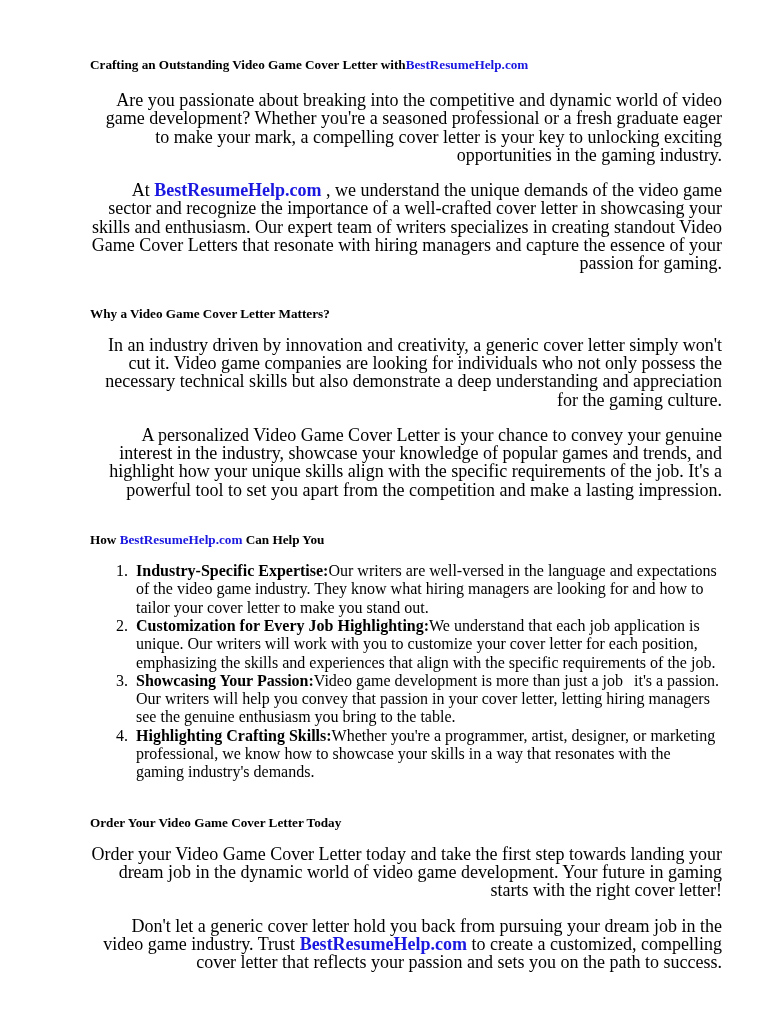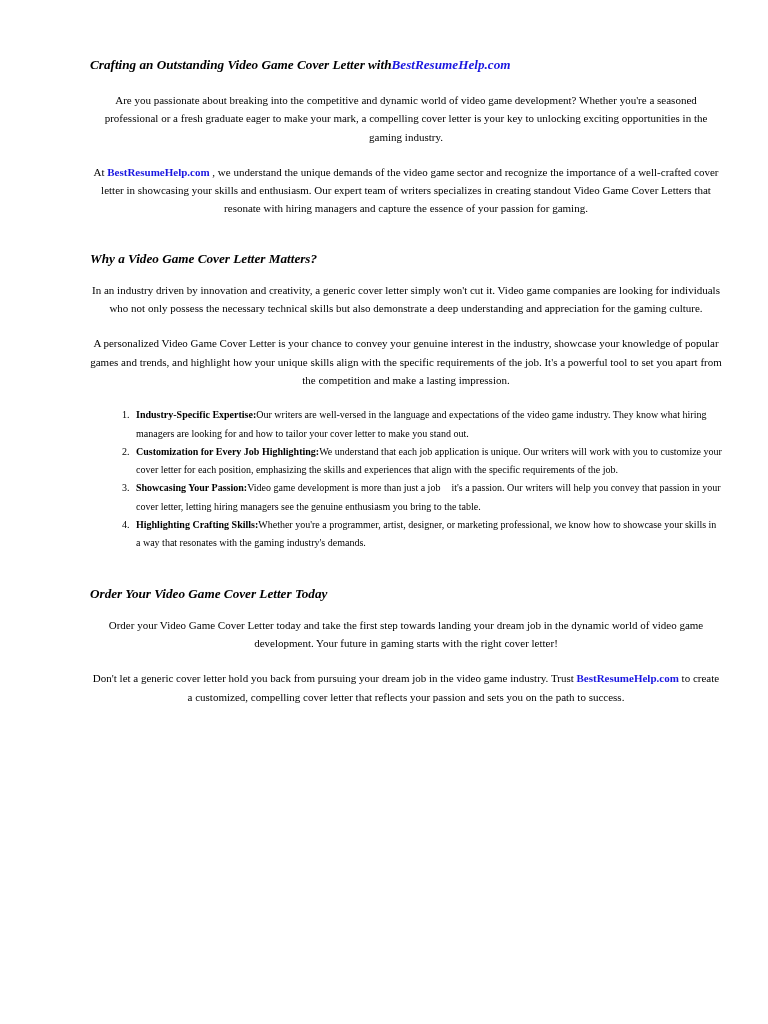--- a/index.html
+++ b/index.html
@@ -26,35 +26,34 @@
     width: 632px;
   }
   
   .doc-title,
   .section-heading {
     font-size: 13.2px;
     font-weight: bold;
     line-height: 17px;
     margin: 0;
     letter-spacing: 0;
-    font-style: italic;
   }
   .doc-title {
     margin-bottom: 18px;
   }
   .section-heading {
     margin-top: 32px;
     margin-bottom: 14px;
   }
   
   .para {
-    font-size: 11px;
+    font-size: 18px;
     line-height: 18.3px;
     margin: 0 0 17px 0;
-    text-align: center;
+    text-align: right;
   }
   .para:last-child {
     margin-bottom: 0;
   }
   
   .brand {
     color: #1a17e0;
     font-weight: bold;
   }
   .heading-brand {
@@ -62,21 +61,21 @@
     font-weight: bold;
   }
   
   .feature-list {
     margin: 0 0 4px 0;
     padding-left: 42px;
     list-style-type: decimal;
     list-style-position: outside;
   }
   .feature-list > li {
-    font-size: 10px;
+    font-size: 16px;
     line-height: 18.3px;
     margin: 0 0 0 0;
     padding-left: 4px;
   }
   .feature-list > li::marker {
     font-weight: normal;
   }
   .li-label {
     font-weight: bold;
   }
@@ -99,20 +98,21 @@
     <p class="para">Are you passionate about breaking into the competitive and dynamic world of video game development? Whether you're a seasoned professional or a fresh graduate eager to make your mark, a compelling cover letter is your key to unlocking exciting opportunities in the gaming industry.</p>
 
     <p class="para"><span>At </span><span class="brand">BestResumeHelp.com</span><span class="spaced-comma"> , we understand the unique demands of the video game sector and recognize the importance of a well-crafted cover letter in showcasing your skills and enthusiasm. Our expert team of writers specializes in creating standout Video Game Cover Letters that resonate with hiring managers and capture the essence of your passion for gaming.</span></p>
 
     <h2 class="section-heading">Why a Video Game Cover Letter Matters?</h2>
 
     <p class="para">In an industry driven by innovation and creativity, a generic cover letter simply won't cut it. Video game companies are looking for individuals who not only possess the necessary technical skills but also demonstrate a deep understanding and appreciation for the gaming culture.</p>
 
     <p class="para">A personalized Video Game Cover Letter is your chance to convey your genuine interest in the industry, showcase your knowledge of popular games and trends, and highlight how your unique skills align with the specific requirements of the job. It's a powerful tool to set you apart from the competition and make a lasting impression.</p>
 
+    <h2 class="section-heading"><span>How </span><span class="heading-brand">BestResumeHelp.com</span><span> Can Help You</span></h2>
 
     <ol class="feature-list">
       <li><span class="li-label">Industry-Specific Expertise:</span><span>Our writers are well-versed in the language and expectations of the video game industry. They know what hiring managers are looking for and how to tailor your cover letter to make you stand out.</span></li>
       <li><span class="li-label">Customization for Every Job Highlighting:</span><span>We understand that each job application is unique. Our writers will work with you to customize your cover letter for each position, emphasizing the skills and experiences that align with the specific requirements of the job.</span></li>
       <li><span class="li-label">Showcasing Your Passion:</span><span>Video game development is more than just a job</span><span class="gap-dash"></span><span>it's a passion. Our writers will help you convey that passion in your cover letter, letting hiring managers see the genuine enthusiasm you bring to the table.</span></li>
       <li><span class="li-label">Highlighting Crafting Skills:</span><span>Whether you're a programmer, artist, designer, or marketing professional, we know how to showcase your skills in a way that resonates with the gaming industry's demands.</span></li>
     </ol>
 
     <h2 class="section-heading">Order Your Video Game Cover Letter Today</h2>
 

